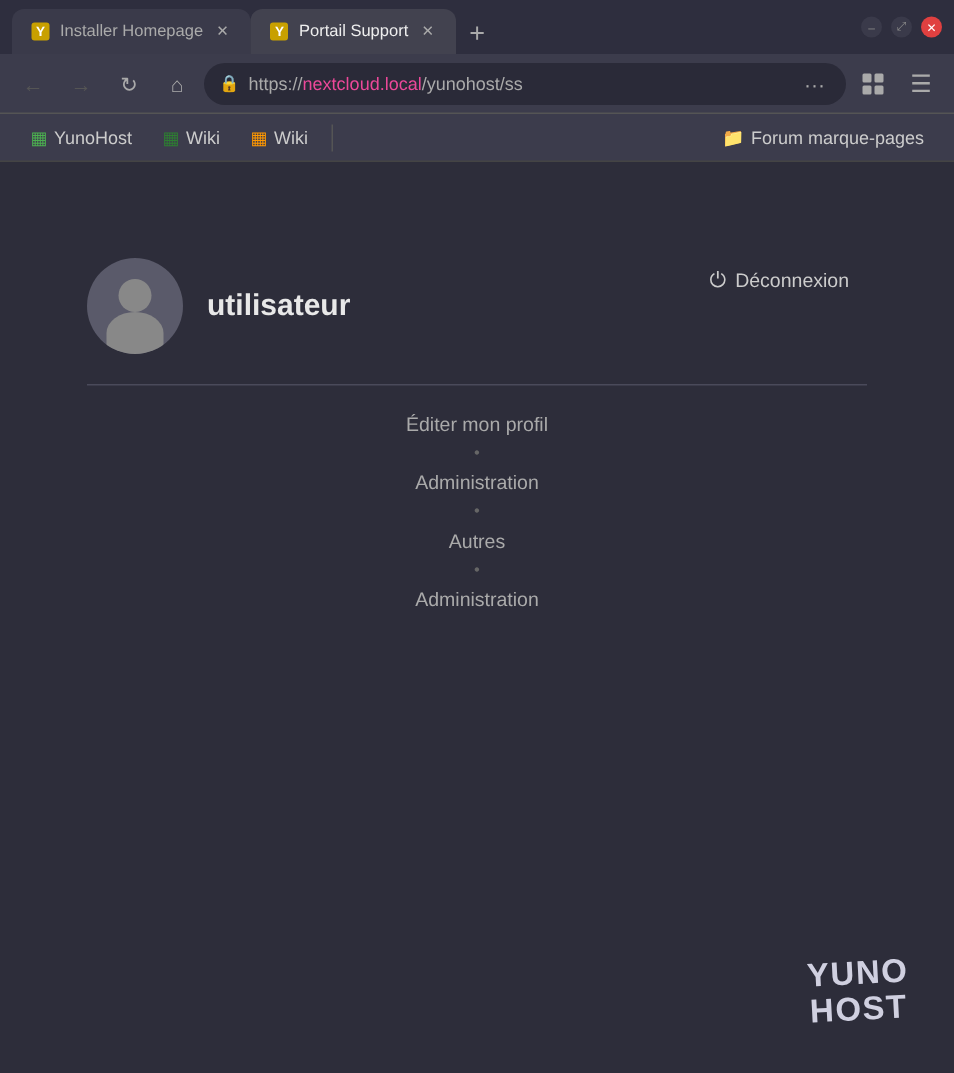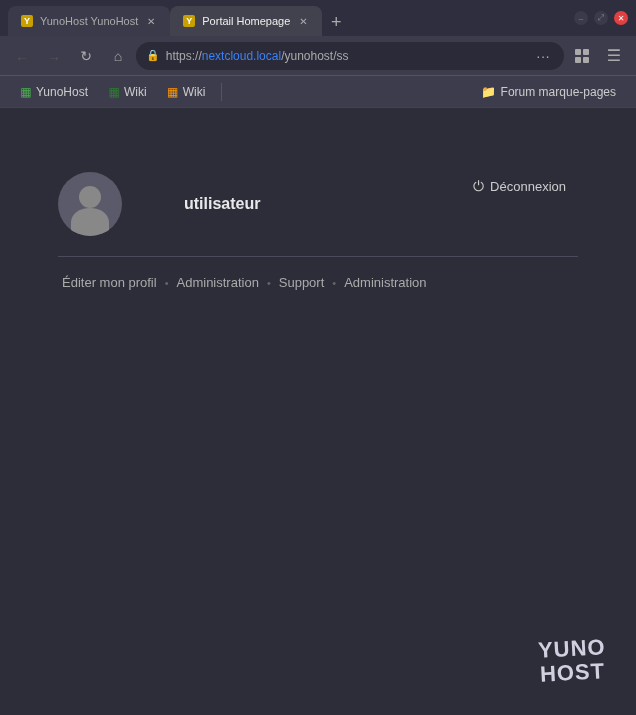--- a/index.html
+++ b/index.html
@@ -153,21 +153,21 @@
     }
     .address-text {
       font-size: 12px;
       color: #ccc;
       flex: 1;
     }
     .address-text .secure {
       color: #aaa;
     }
     .address-text .domain {
-      color: #3b82f6;
+      color: #ec4899;
     }
     .address-text .path {
       color: #aaa;
     }
     .more-btn {
       color: #aaa;
       font-size: 14px;
       cursor: pointer;
       padding: 0 4px;
     }
@@ -303,24 +303,23 @@
       background: #888;
     }
 
     .user-info {
       display: flex;
       flex-direction: column;
       gap: 2px;
     }
 
     .user-name {
-      font-size: 16px;
+      font-size: 20px;
       font-weight: bold;
       color: #e8e8e8;
-      margin-left: 46px;
     }
 
     .user-role {
       font-size: 14px;
       color: #aaa;
     }
 
     .user-email {
       font-size: 12px;
       color: #888;
@@ -348,20 +347,21 @@
       background: #4a4a5a;
       margin: 20px 0 16px 0;
     }
 
     
     .nav-links {
       display: flex;
       align-items: center;
       gap: 4px;
       font-size: 13px;
+      flex-direction: column;
     }
 
     .nav-link {
       color: #aaa;
       cursor: pointer;
       padding: 2px 4px;
     }
 
     .nav-sep {
       color: #666;
@@ -414,29 +414,29 @@
 
 <div class="browser-chrome">
 
   <div class="title-bar">
     <div class="tabs-area">
 
       <div class="tab tab-inactive">
         <div class="tab-icon">
           <div class="tab-favicon tab-favicon-y">Y</div>
         </div>
-        <span>YunoHost YunoHost</span>
+        <span>Installer Homepage</span>
         <div class="tab-close">✕</div>
       </div>
 
       <div class="tab tab-active">
         <div class="tab-icon">
           <div class="tab-favicon tab-favicon-y">Y</div>
         </div>
-        <span>Portail Homepage</span>
+        <span>Portail Support</span>
         <div class="tab-close">✕</div>
       </div>
 
       <div class="tab-new">+</div>
     </div>
 
     <div class="window-controls">
       <div class="win-btn win-min">–</div>
       <div class="win-btn win-restore">⤢</div>
       <div class="win-btn win-close">✕</div>
@@ -514,21 +514,21 @@
       </div>
     </div>
 
     <div class="divider"></div>
 
     <div class="nav-links">
       <span class="nav-link">Éditer mon profil</span>
       <span class="nav-sep">•</span>
       <span class="nav-link">Administration</span>
       <span class="nav-sep">•</span>
-      <span class="nav-link">Support</span>
+      <span class="nav-link">Autres</span>
       <span class="nav-sep">•</span>
       <span class="nav-link">Administration</span>
     </div>
 
   </div>
 
   <div class="yunohost-logo">
     <span class="logo-text">YUNO</span>
     <span class="logo-text">HOST</span>
   </div>

